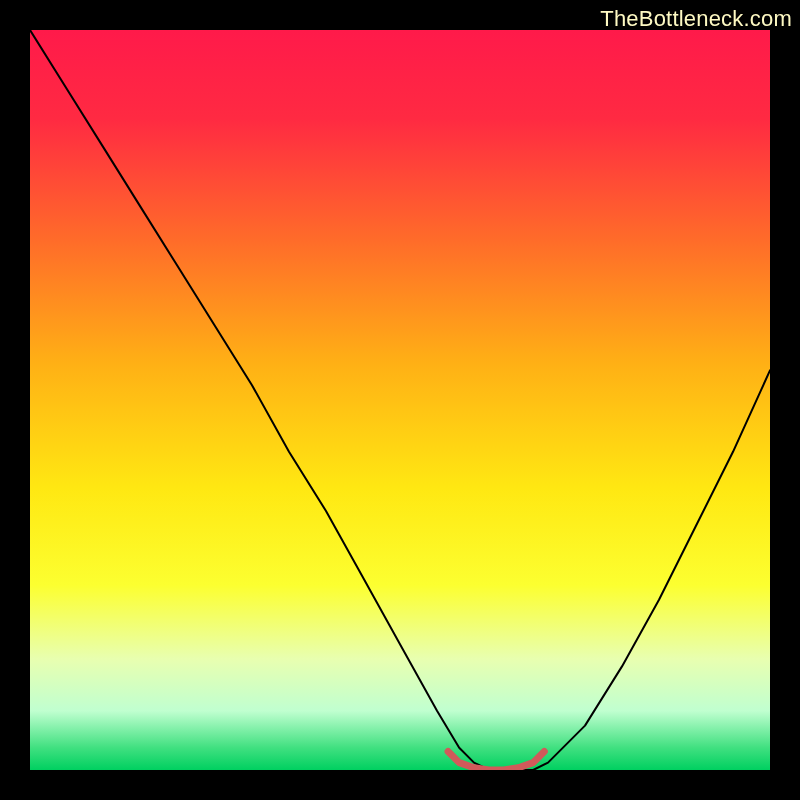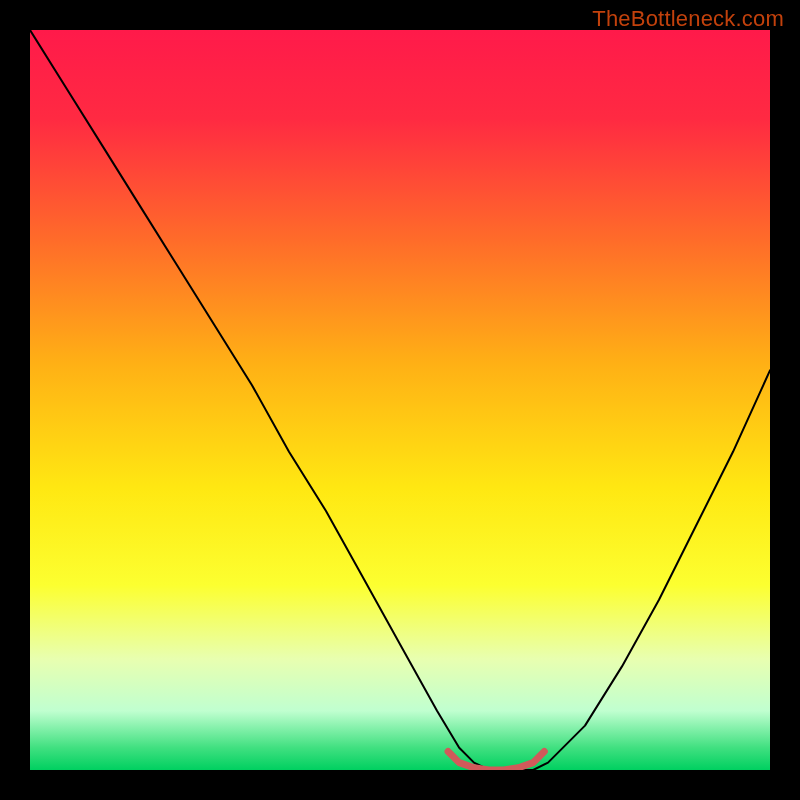--- a/index.html
+++ b/index.html
@@ -20,22 +20,22 @@
   .plot-area {
     position: absolute;
     left: 30px;
     top: 30px;
     width: 740px;
     height: 740px;
   }
   .watermark {
     position: absolute;
     top: 6px;
-    right: 16px;
-    color: #c2410c;
+    right: 8px;
+    color: #fef9c3;
     font-size: 22px;
     font-weight: 500;
     letter-spacing: 0.2px;
   }
   svg {
     display: block;
   }
 </style>
 </head>
 <body>

